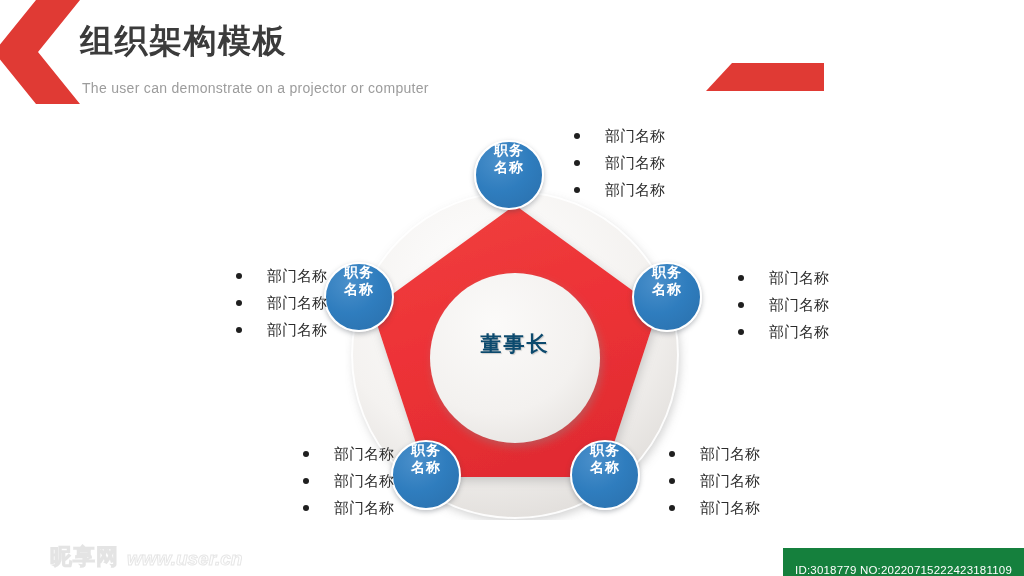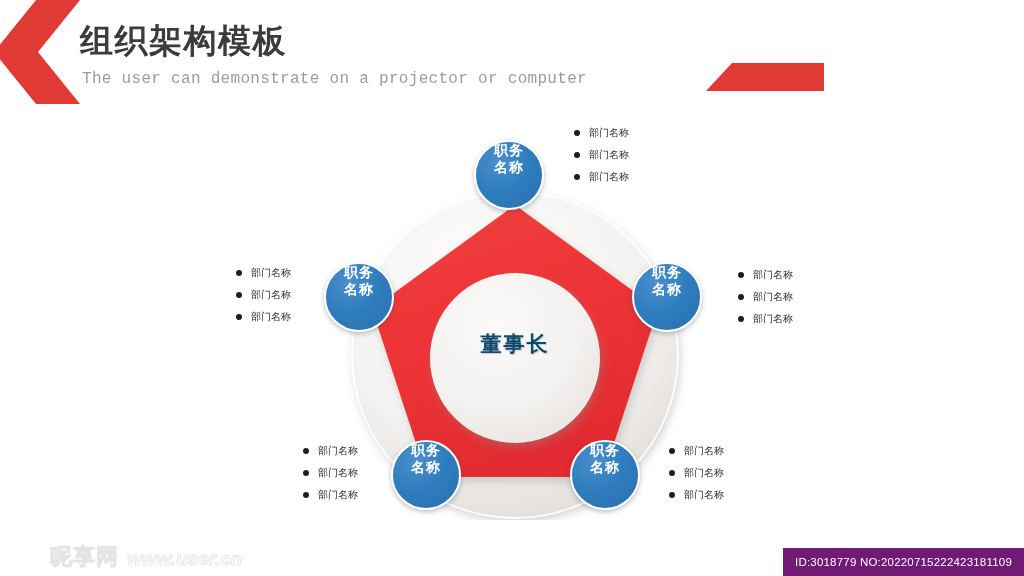--- a/index.html
+++ b/index.html
@@ -38,26 +38,25 @@
   #page-title {
     font-size: 33px;
     font-weight: bold;
     color: #3b3b3b;
     letter-spacing: 1.5px;
     line-height: 1.15;
     margin: 0;
     white-space: nowrap;
   }
   #page-subtitle {
-    font-size: 16px;
+    font-size: 14px;
     color: #9c9c9c;
     letter-spacing: 0.3px;
-    margin: 10px 0 0 2px;
+    margin: 20px 0 0 2px;
     white-space: nowrap;
-    font-family: Liberation Mono, monospace;
   }
 
   
   #org-diagram {
     position: absolute;
     left: 345px; top: 190px;
     width: 344px; height: 330px;
   }
   #diagram-svg { display: block; }
 
@@ -102,25 +101,26 @@
   
   .dept-list {
     position: absolute;
     list-style: none;
     margin: 0;
     padding: 0;
   }
   .dept-list li {
     display: flex;
     align-items: center;
-    font-size: 10px;
+    font-size: 15px;
     color: #2c2c2c;
     line-height: 1;
     margin-bottom: 12px;
     white-space: nowrap;
+    gap: 16px;
   }
   .dept-list li:last-child { margin-bottom: 0; }
   .bullet-dot {
     width: 6px; height: 6px;
     border-radius: 50%;
     background: #1f1f1f;
     margin-right: 9px;
     flex: 0 0 auto;
   }
   .dept-list.align-right li { justify-content: flex-end; }
@@ -156,23 +156,23 @@
     color: transparent;
     -webkit-text-stroke: 1px #e4e4e4;
     margin-left: 8px;
     line-height: 1;
   }
   #id-bar {
     position: absolute;
     right: 0; bottom: 0;
     height: 28px;
     padding: 0 12px;
-    background: #701a75;
+    background: #15803d;
     display: flex;
-    align-items: center;
+    align-items: flex-end;
     justify-content: center;
   }
   #id-bar-text {
     font-size: 11.5px;
     color: #ffffff;
     letter-spacing: 0.2px;
     white-space: nowrap;
   }
 </style>
 </head>

